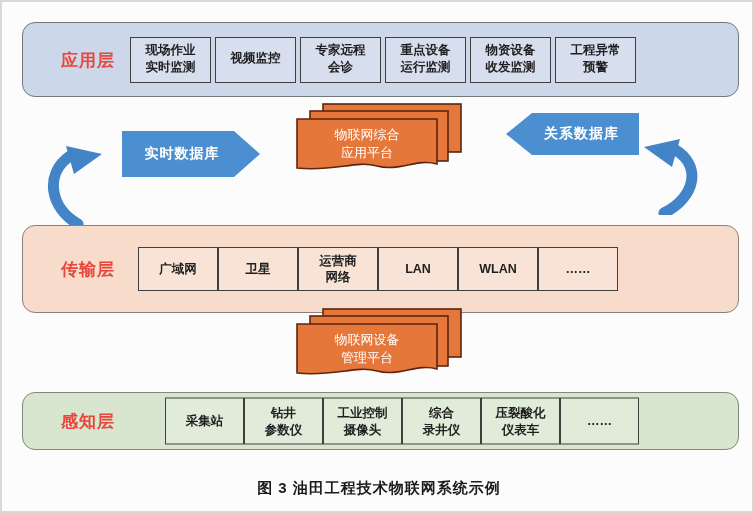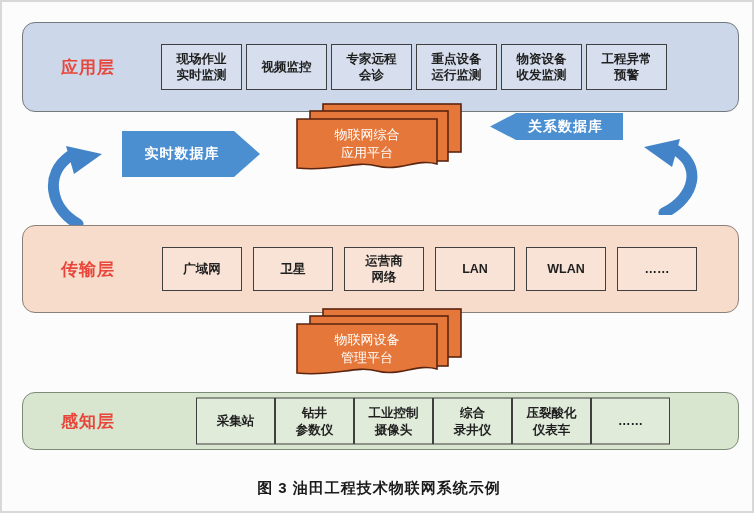--- a/index.html
+++ b/index.html
@@ -5,34 +5,34 @@
   html,body{margin:0;padding:0;background:#ffffff;font-family:"Liberation Sans","DejaVu Sans",sans-serif;}
   .canvas{
     position:relative;width:754px;height:513px;background:#fcfcfc;
     border:2px solid #d8d8d8;box-sizing:border-box;overflow:hidden;
   }
   
   .layer{
     position:absolute;left:20px;width:717px;border:1.6px solid #74797e;
     border-radius:13px;box-sizing:border-box;
   }
-  .layer-app{top:20px;height:90px;background:#ccd7e9;}
+  .layer-app{top:20px;height:75px;background:#ccd7e9;font-family:Liberation Mono, monospace;}
   .layer-trans{top:223px;height:88px;background:#f7dbcb;border-color:#8c8178;}
   .layer-percep{top:390px;height:58px;background:#d8e6d0;border-color:#7d8a78;}
   .layer-label{
     position:absolute;left:25px;top:50%;transform:translateY(-50%);
     width:80px;text-align:center;color:#e8463a;font-weight:bold;font-size:17px;
     letter-spacing:1px;
   }
   .boxes{
     position:absolute;top:50%;transform:translateY(-50%);
-    display:flex;align-items:stretch;margin-left:31px;
+    display:flex;align-items:stretch;
   }
   .layer-app .boxes{left:107px;gap:4px;}
-  .layer-trans .boxes{left:108px;gap:11px;}
+  .layer-trans .boxes{left:115px;}
   .layer-percep .boxes{left:142px;}
   .box{
     border:1.5px solid #3f3f3f;background:rgba(255,255,255,0.22);
     display:flex;align-items:center;justify-content:center;text-align:center;
     font-size:12.5px;font-weight:bold;color:#1f1f1f;line-height:1.3;
     white-space:pre-line;box-sizing:border-box;
   }
   .layer-app .box{width:81px;height:46px;}
   .layer-trans .box{width:80px;height:44px;}
   .layer-percep .box{width:79px;height:47px;}
@@ -40,21 +40,21 @@
   .pent{
     position:absolute;background:#4b8fd1;color:#ffffff;font-weight:bold;font-size:14px;
     display:flex;align-items:center;justify-content:center;letter-spacing:1px;
   }
   .pent-right{
     left:120px;top:117px;width:138px;height:46px;padding-right:18px;box-sizing:border-box;
     clip-path:polygon(0 0, calc(100% - 26px) 0, 100% 50%, calc(100% - 26px) 100%, 0 100%);
     margin-top:12px;
   }
   .pent-left{
-    left:488px;top:111px;width:133px;height:27px;padding-left:18px;box-sizing:border-box;
+    left:504px;top:111px;width:133px;height:42px;padding-left:18px;box-sizing:border-box;
     clip-path:polygon(26px 0, 100% 0, 100% 100%, 26px 100%, 0 50%);
     text-align:right;
   }
   
   .stack{position:absolute;width:170px;height:78px;}
   .stack-top{top:100px;left:293px;}
   .stack-bottom{top:305px;left:293px;}
   .stack svg{position:absolute;left:0;top:0;}
   .stack-label{
     position:absolute;left:2px;top:17px;width:140px;height:50px;

